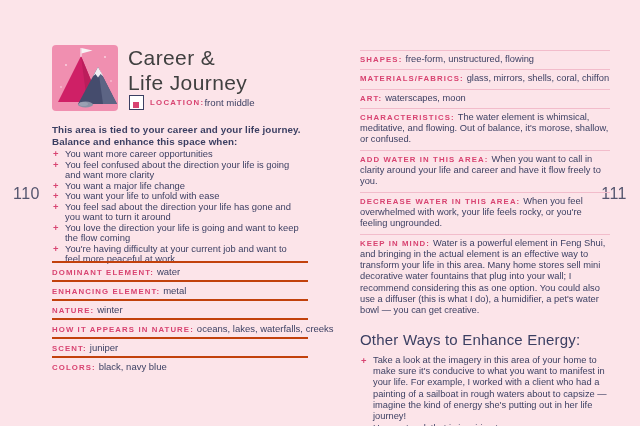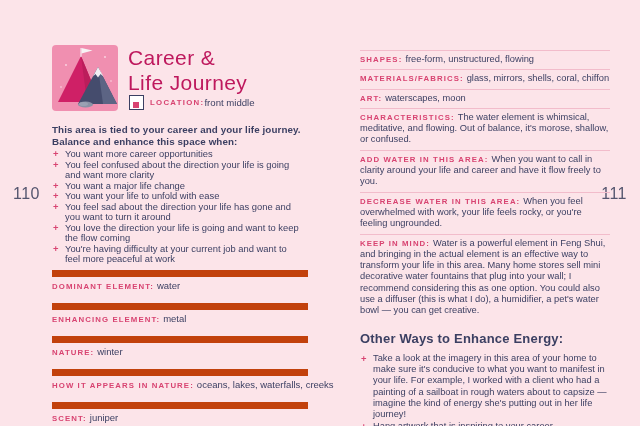--- a/index.html
+++ b/index.html
@@ -18,21 +18,21 @@
   
   .left-page { position:absolute; left:52px; top:44px; width:262px; }
   .illus {
     position:absolute; left:0; top:1px; width:66px; height:66px;
     border-radius:4px; overflow:hidden;
   }
   .illus svg { display:block; }
   .title {
     position:absolute; left:76px; top:1px;
     font-size:21px; line-height:25px; font-weight:400;
-    color:#be185d; letter-spacing:.4px;
+    color:#404040; letter-spacing:.4px;
   }
   .loc-row { position:absolute; left:77px; top:51px; display:flex; align-items:center; }
   .loc-icon {
     width:13px; height:13px; background:#ffffff;
     border:1.5px solid #3b3f62; position:relative; flex:0 0 auto;
   }
   .loc-icon .pos {
     position:absolute; left:3px; bottom:1px; width:6px; height:6px; background:#d84371;
   }
   .loc-label {
@@ -42,28 +42,28 @@
 
   .intro {
     position:absolute; left:0; top:80px;
     font-size:9.8px; font-weight:bold; line-height:11.5px; letter-spacing:.1px;
   }
   .bullets { position:absolute; left:0; top:105px; width:252px; }
   .b-item { position:relative; padding-left:13px; font-size:9.4px; line-height:10.2px; margin-bottom:.5px; }
   .b-plus { position:absolute; left:1px; top:0; color:#d84371; font-weight:bold; font-size:9.4px; }
 
   .attrs { position:absolute; left:0; top:217px; width:256px; }
-  .attr-row { border-top:7px solid #c2410c; padding:3.5px 0 2.5px; font-size:9.5px; line-height:10px; white-space:nowrap;margin-top:9px; }
+  .attr-row { border-top:2px solid #c2410c; padding:3.5px 0 2.5px; font-size:9.5px; line-height:10px; white-space:nowrap; }
   .cap-label { color:#d84371; font-weight:bold; font-size:7.8px; letter-spacing:1.1px; margin-right:3px; }
 
   
   .right-page { position:absolute; left:360px; top:50px; width:250px; }
   .section { border-top:1px solid #f2bccb; padding:3px 0 4px; font-size:9.3px; line-height:11.3px; }
   .enhance-h {
-    margin-top:10px; font-size:13px; font-weight:bold; color:#3b3f62; letter-spacing:.2px;
+    margin-top:10px; font-size:15px; font-weight:normal; color:#3b3f62; letter-spacing:.2px;
   }
   .enh-bullets { margin-top:7px; }
   .enh-bullets .b-item { font-size:9.3px; line-height:11.3px; margin-bottom:1px; }
 </style>
 </head>
 <body>
 
 <div class="spread">
 
   <span class="pageno left">110</span>

